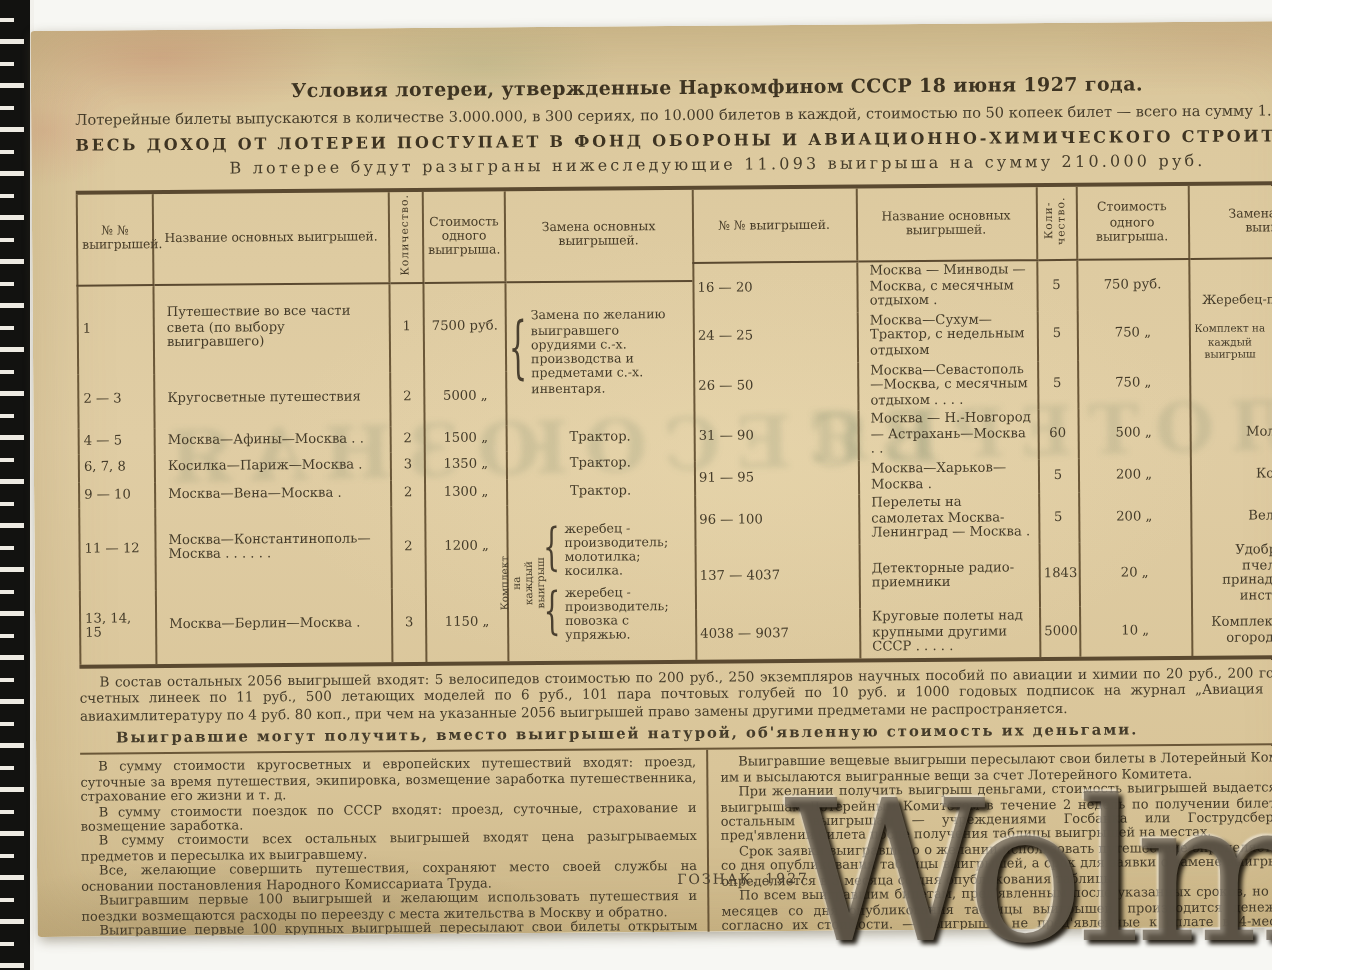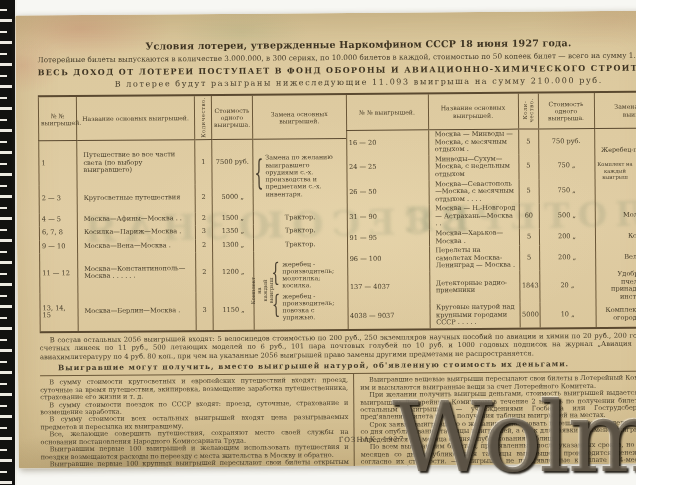--- a/index.html
+++ b/index.html
@@ -214,21 +214,21 @@
                   <div>молотилка,</div>
                   <div>косилка,</div>
                   <div>веялка,</div>
                   <div>плуг „Сакка“.</div>
                 </div>
               </div>
             </td>
           </tr>
           <tr style="height:19px;">
             <td class="c-nums">24 — 25</td>
-            <td class="c-name">Минводы—Сухум—Москва, с недельным отдыхом</td>
+            <td class="c-name">Москва—Сухум—Трактор, с недельным отдыхом</td>
             <td class="c-qty">5</td>
             <td class="c-cost">750 „</td>
           </tr>
           <tr style="height:19px;">
             <td class="c-nums">26 — 50</td>
             <td class="c-name">Москва—Севастополь—Москва, с месячным отдыхом  .  .  .  .</td>
             <td class="c-qty">5</td>
             <td class="c-cost">750 „</td>
           </tr>
           <tr style="height:18px;">
@@ -254,21 +254,21 @@
           </tr>
           <tr style="height:18px;">
             <td class="c-nums">137 — 4037</td>
             <td class="c-name">Детекторные радио-приемники</td>
             <td class="c-qty">1843</td>
             <td class="c-cost">20 „</td>
             <td class="c-rep">Удобрения или пчеловодные принадлежности и инструменты.</td>
           </tr>
           <tr style="height:19px;">
             <td class="c-nums">4038 — 9037</td>
-            <td class="c-name">Круговые натурой над крупными городами СССР .  .  .  .  .</td>
+            <td class="c-name">Круговые полеты над крупными другими СССР .  .  .  .  .</td>
             <td class="c-qty">5000</td>
             <td class="c-cost">10 „</td>
             <td class="c-rep">Комплекты полевых и огородных семян.</td>
           </tr>
         </tbody>
           </table>
       </div>
 
       <div class="band">
         <p class="comp">В состав остальных 2056 выигрышей входят: 5 велосипедов стоимостью по 200 руб., 250 экземпляров научных пособий по авиации и химии по 20 руб., 200 готовален или счетных линеек по 11 руб., 500 летающих моделей по 6 руб., 101 пара почтовых голубей по 10 руб. и 1000 годовых подписок на журнал „Авиация и Химия“ и авиахимлитературу по 4 руб. 80 коп., при чем на указанные 2056 выигрышей право замены другими предметами не распространяется.</p>

